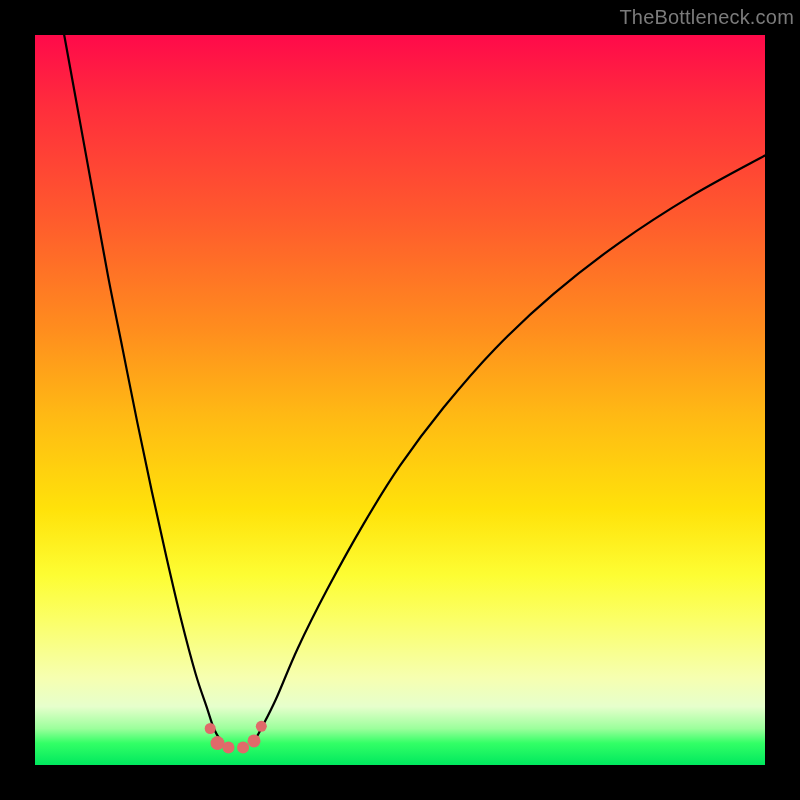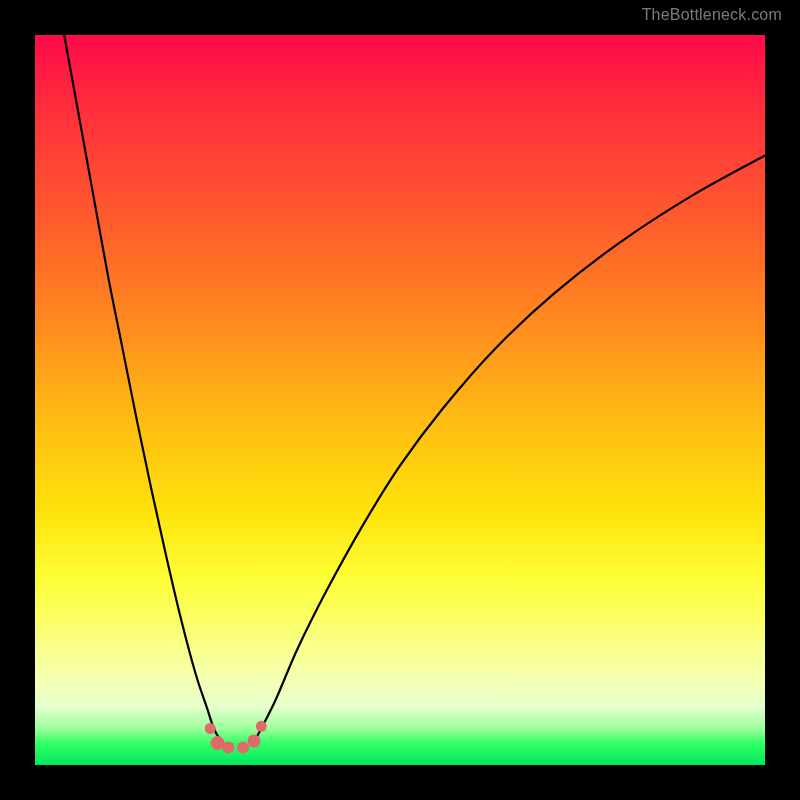--- a/index.html
+++ b/index.html
@@ -44,23 +44,23 @@
     position: absolute;
     left: 0;
     top: 0;
     width: 730px;
     height: 730px;
     overflow: visible;
   }
   .watermark {
     position: absolute;
     top: 6px;
-    right: 18px;
+    right: 6px;
     color: #7b7b7b;
-    font-size: 16px;
+    font-size: 20px;
     font-weight: 500;
     letter-spacing: 0.2px;
     user-select: none;
   }
 </style>
 </head>
 <body>
 
 <div class="outer">
   <div class="watermark">TheBottleneck.com</div>

